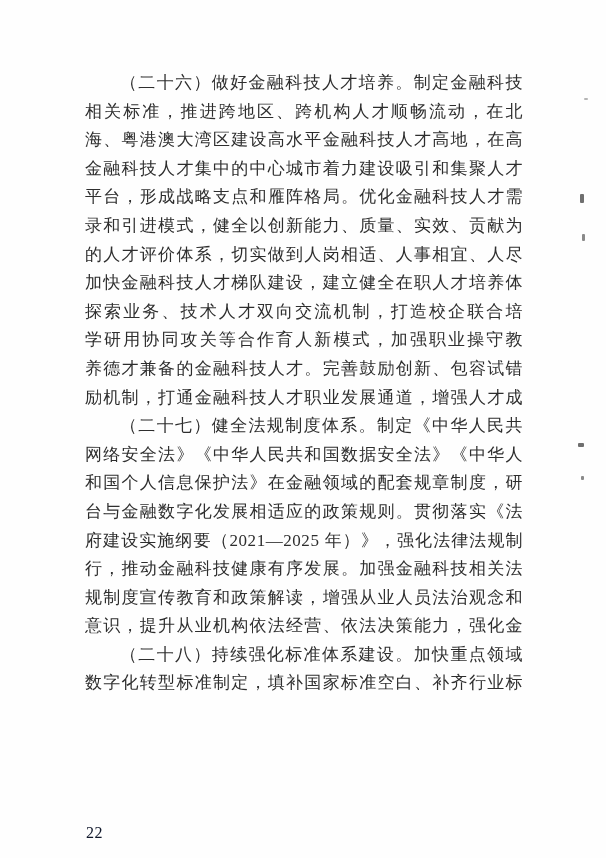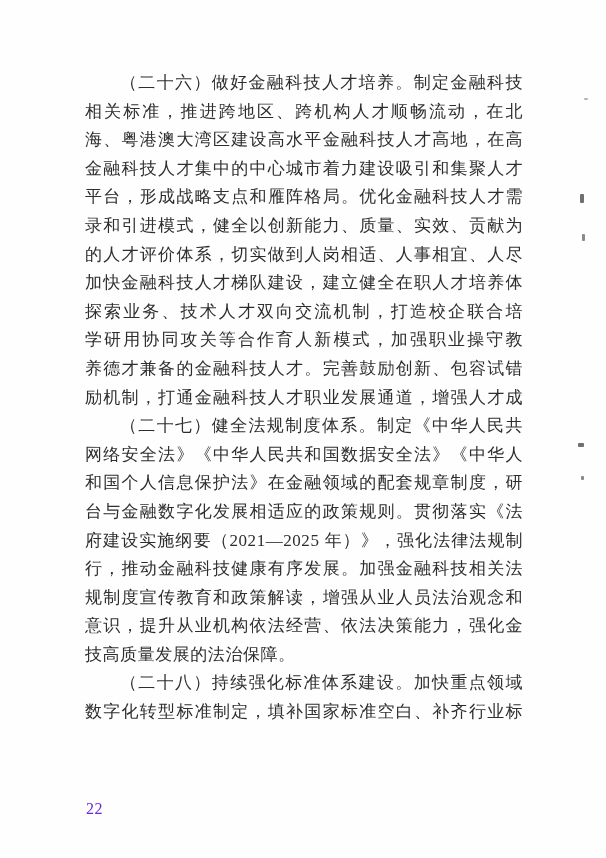--- a/index.html
+++ b/index.html
@@ -39,24 +39,24 @@
   }
   .line.first {
     padding-left: 35px;
   }
   .line.para-end {
     text-align-last: left;
   }
   .page-number {
     position: absolute;
     left: 86px;
-    top: 798px;
+    top: 822px;
     font-size: 16px;
     line-height: 22px;
-    color: #6d28d9;
+    color: #0f172a;
     letter-spacing: 0.5px;
   }
   .scan-mark {
     position: absolute;
     border-radius: 1px;
   }
   .mark-a { left: 584px; top: 98px;  width: 4px; height: 2px; background: #b5b5b5; }
   .mark-b { left: 580px; top: 194px; width: 4px; height: 9px; background: #6f6f6f; }
   .mark-c { left: 582px; top: 234px; width: 3px; height: 7px; background: #8a8a8a; }
   .mark-d { left: 578px; top: 443px; width: 6px; height: 4px; background: #6f6f6f; }
@@ -86,21 +86,20 @@
 
     <div class="para">
       <div class="line first">（二十七）健全法规制度体系。制定《中华人民共和国</div>
       <div class="line">网络安全法》《中华人民共和国数据安全法》《中华人民共</div>
       <div class="line">和国个人信息保护法》在金融领域的配套规章制度，研究出</div>
       <div class="line">台与金融数字化发展相适应的政策规则。贯彻落实《法治政</div>
       <div class="line">府建设实施纲要（2021—2025 年）》，强化法律法规制度执</div>
       <div class="line">行，推动金融科技健康有序发展。加强金融科技相关法律法</div>
       <div class="line">规制度宣传教育和政策解读，增强从业人员法治观念和合规</div>
       <div class="line">意识，提升从业机构依法经营、依法决策能力，强化金融科</div>
-      <div class="line para-end">技高质量发展的法治保障。</div>
     </div>
 
     <div class="para">
       <div class="line first">（二十八）持续强化标准体系建设。加快重点领域金融</div>
       <div class="line">数字化转型标准制定，填补国家标准空白、补齐行业标准短</div>
     </div>
 
   </div>
 
   <div class="page-number">22</div>

